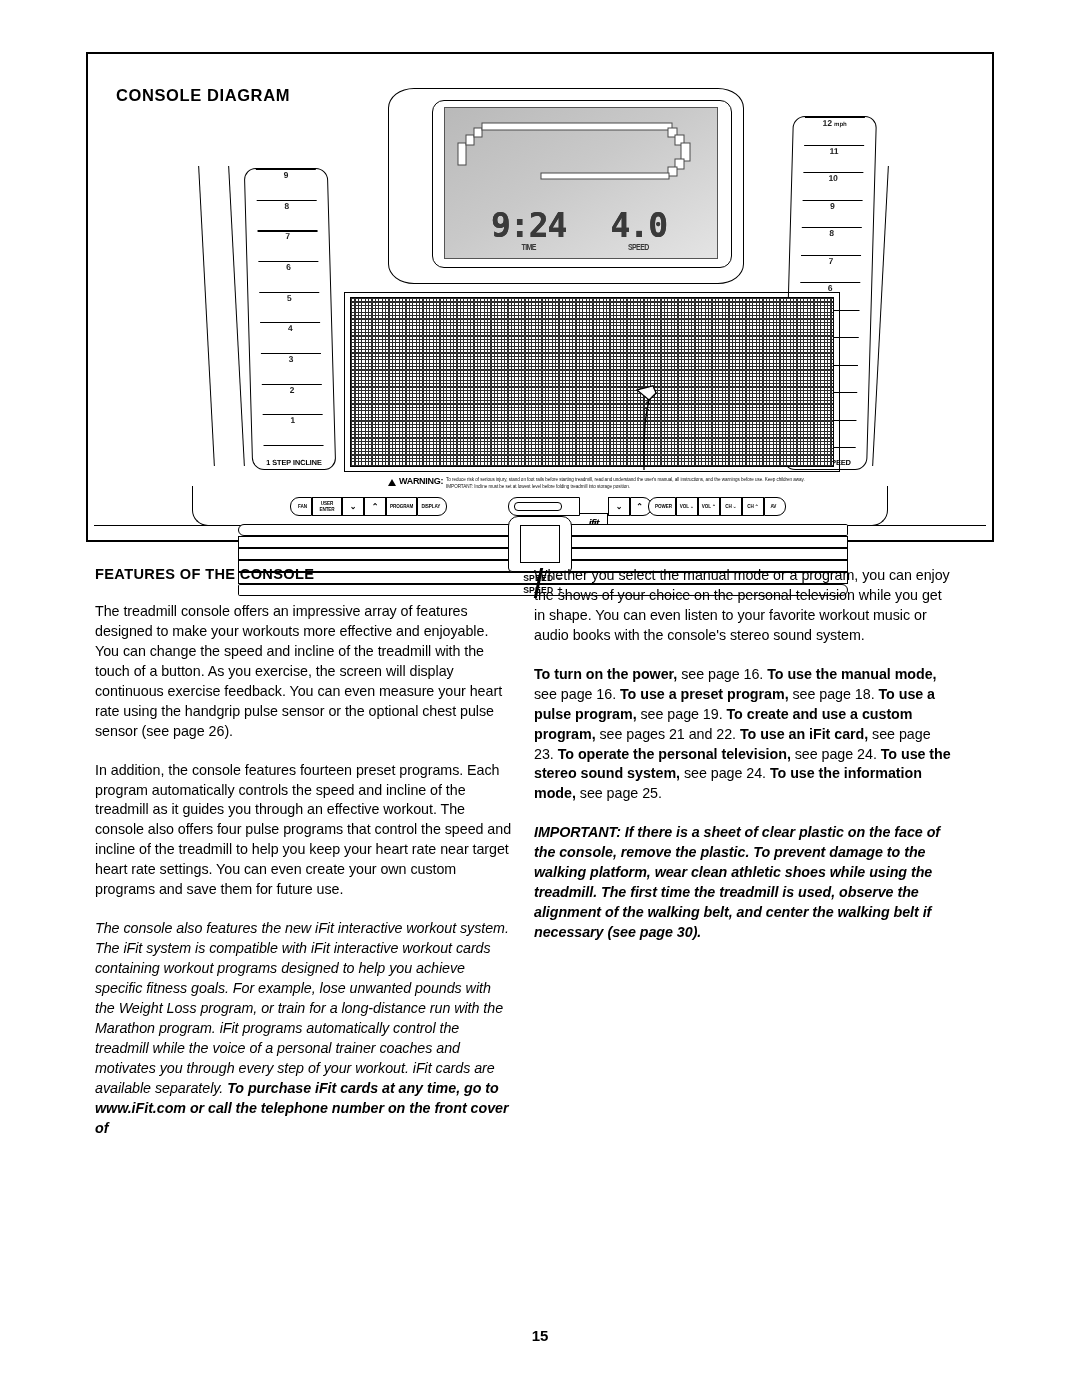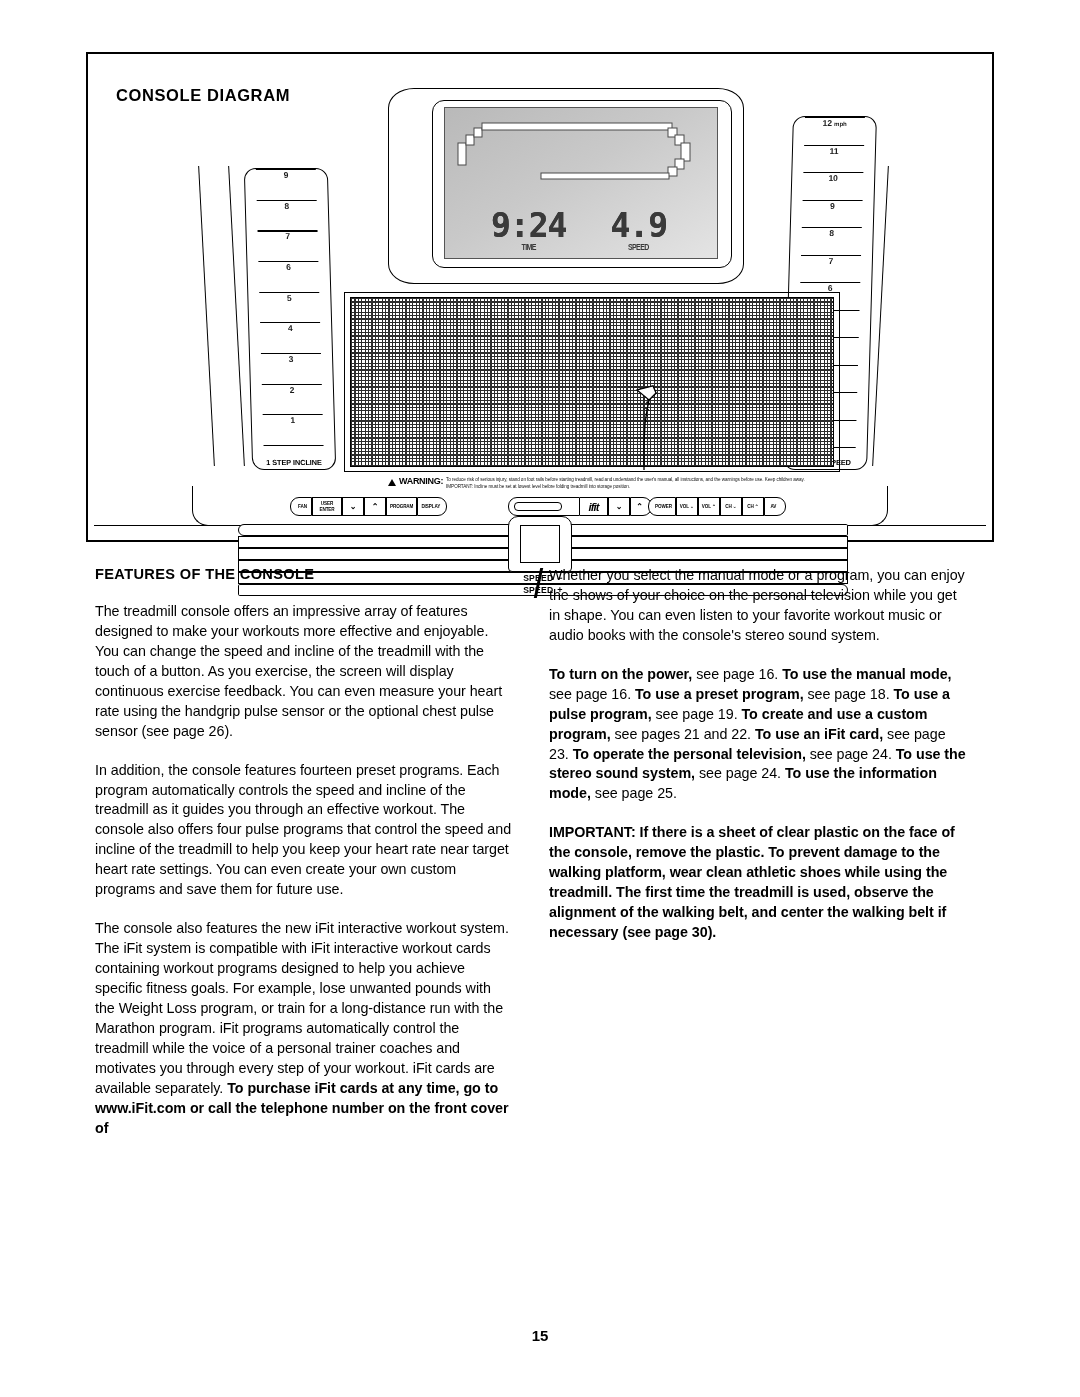--- a/index.html
+++ b/index.html
@@ -281,20 +281,21 @@
     height: 19px;
     width: 28px;
     display: flex;
     align-items: center;
     justify-content: center;
     font-size: 11px;
     font-weight: bold;
     font-style: italic;
     letter-spacing: -0.8px;
     background: #fff;
+    margin-top: 16px;
   }
 
   
   .main-row {
     position: absolute;
     left: 150px; top: 470px;
     width: 610px;
     height: 46px;
     display: flex;
     flex-direction: column;
@@ -340,37 +341,37 @@
   }
   .glyph { font-size: 9px; font-weight: bold; line-height: 1; }
 
   
   #article {
     position: absolute;
     left: 95px;
     top: 566px;
     width: 890px;
     display: flex;
-    gap: 37px;
+    gap: 22px;
   }
   .col { width: 417px; }
   h2.section-heading {
     margin: 0 0 20px 0;
     font-size: 14.6px;
     font-weight: bold;
     letter-spacing: 0.35px;
   }
   p.para {
     margin: 0 0 19px 0;
     font-size: 14.3px;
     line-height: 1.395;
     text-align: left;
     letter-spacing: -0.05px;
   }
-  p.para:last-child { margin-bottom: 0; }
+  p.para:last-child { margin-bottom: 0; font-style: italic; }
   p.para.bold, .b { font-weight: bold; }
 
   #page-number {
     position: absolute;
     left: 0; right: 0;
     top: 1327px;
     text-align: center;
     font-size: 15px;
     font-weight: bold;
   }
@@ -508,21 +509,21 @@
         <rect x="215" y="52" width="9" height="9"></rect>
         <rect x="88" y="58" width="128" height="6"></rect>
       </g>
     </svg>
     <div class="lcd-readouts">
       <div class="readout">
         <div class="value">9:24</div>
         <div class="caption">TIME</div>
       </div>
       <div class="readout">
-        <div class="value">4.9</div>
+        <div class="value">4.0</div>
         <div class="caption">SPEED</div>
       </div>
     </div>
   </div>
 
   <div class="grille-frame"></div>
   <div class="grille"></div>
   <svg class="pulse-grip" viewBox="0 0 26 86">
     <path d="M4 6 L20 2 L23 9 L16 16 L14 26 L12 40 L11 60 L11 86" fill="none" stroke="#000" stroke-width="1.3"></path>
     <path d="M4 6 L20 2 L23 9 L16 16 Z" fill="#fff" stroke="#000" stroke-width="1.2"></path>

